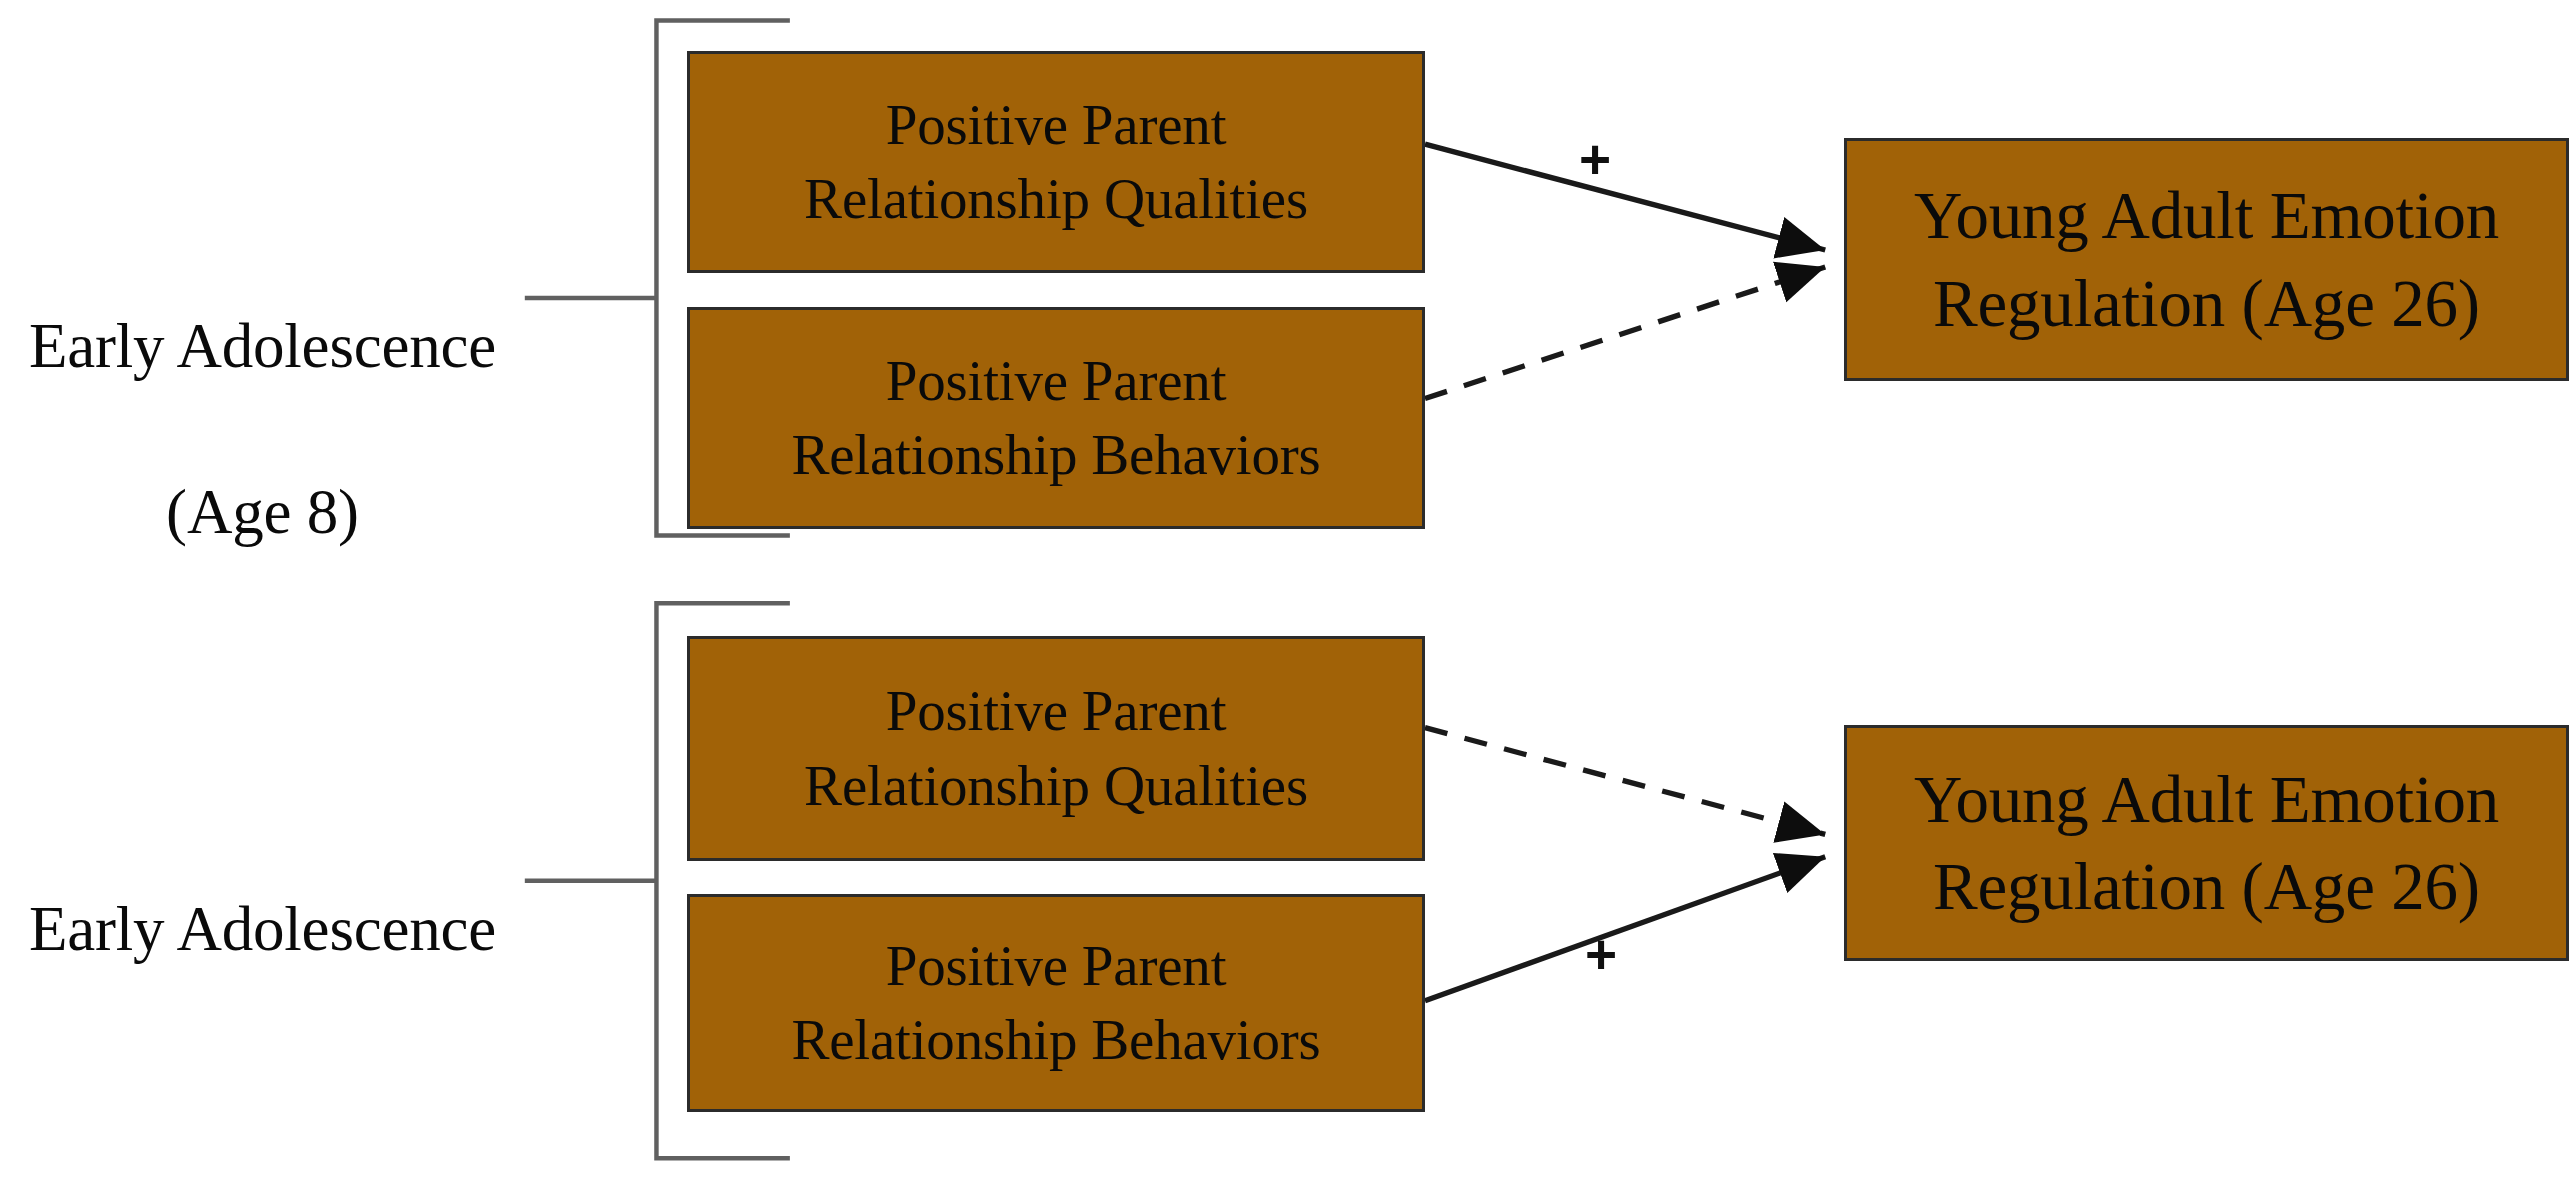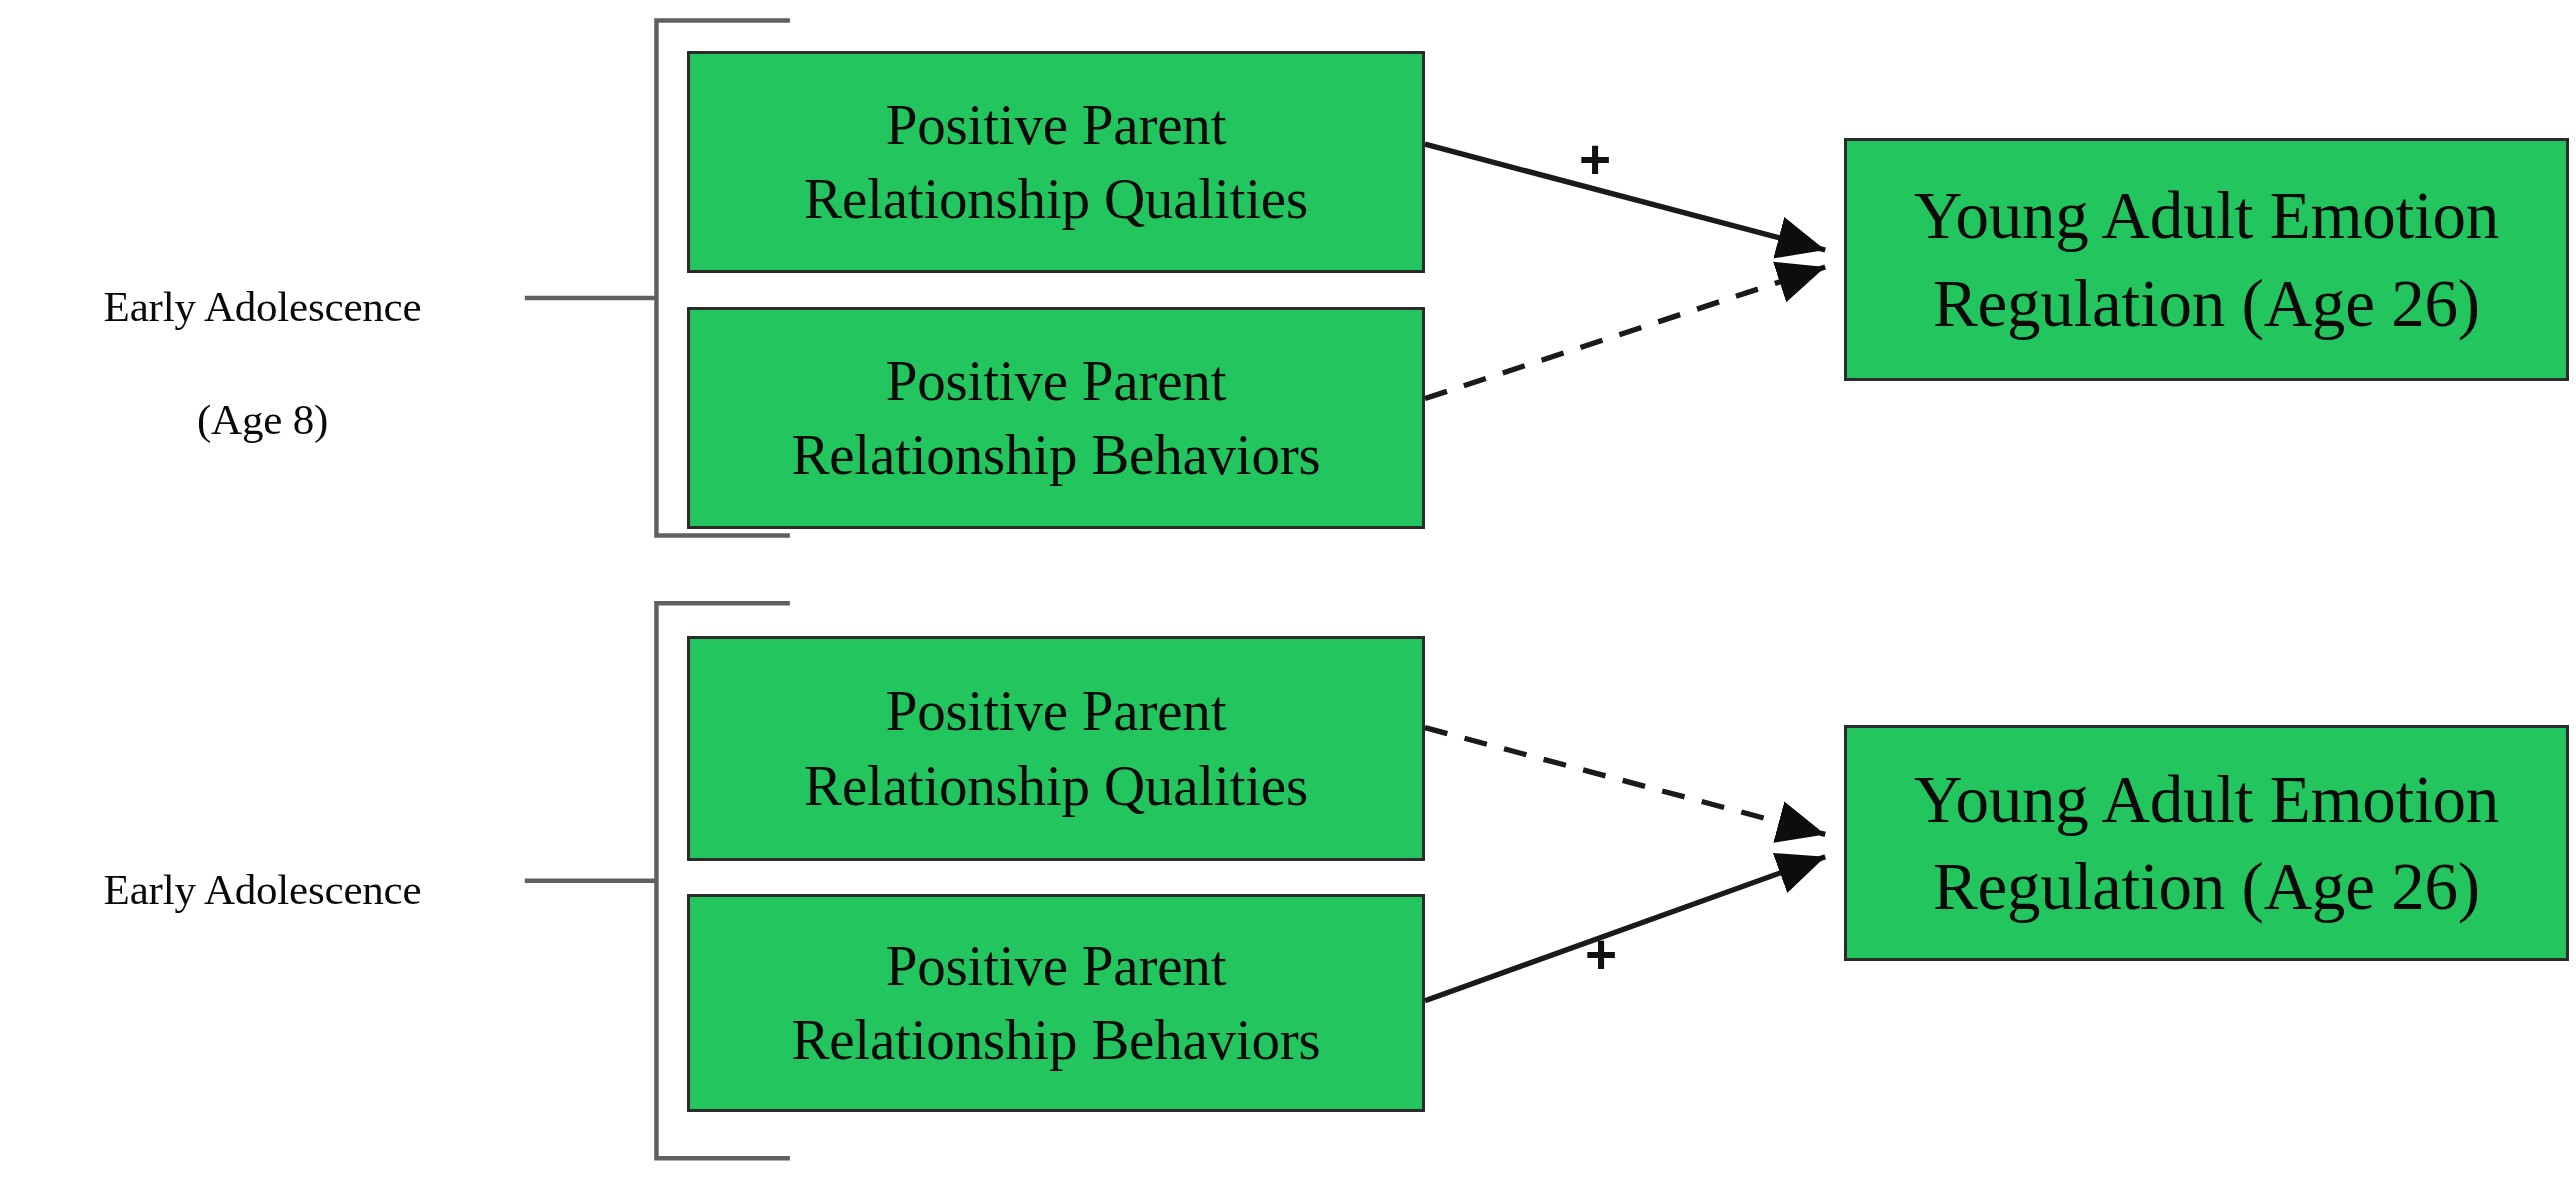--- a/index.html
+++ b/index.html
@@ -23,41 +23,41 @@
     top: 0;
     left: 0;
     width: 2576px;
     height: 1193px;
     pointer-events: none;
   }
   .node-box {
     position: absolute;
     box-sizing: border-box;
     border: 3.6px solid #2b2b2b;
-    background: #22c55e;
+    background: #a16207;
     display: flex;
     align-items: center;
     justify-content: center;
     text-align: center;
     line-height: 1.30;
     letter-spacing: -0.2px;
   }
   .node-box .node-text {
     display: block;
     width: 100%;
     padding: 0 16px;
     box-sizing: border-box;
   }
   .src-box { font-size: 57px; }
   .tgt-box { font-size: 67px; }
 
   .side-label {
     position: absolute;
     text-align: center;
-    font-size: 43px;
+    font-size: 63px;
     line-height: 1.32;
     letter-spacing: -0.2px;
     white-space: pre-line;
   }
   .edge-sign {
     position: absolute;
     font-size: 55px;
     line-height: 1;
     font-family: "Liberation Sans", "DejaVu Sans", sans-serif;
     font-weight: 700;

